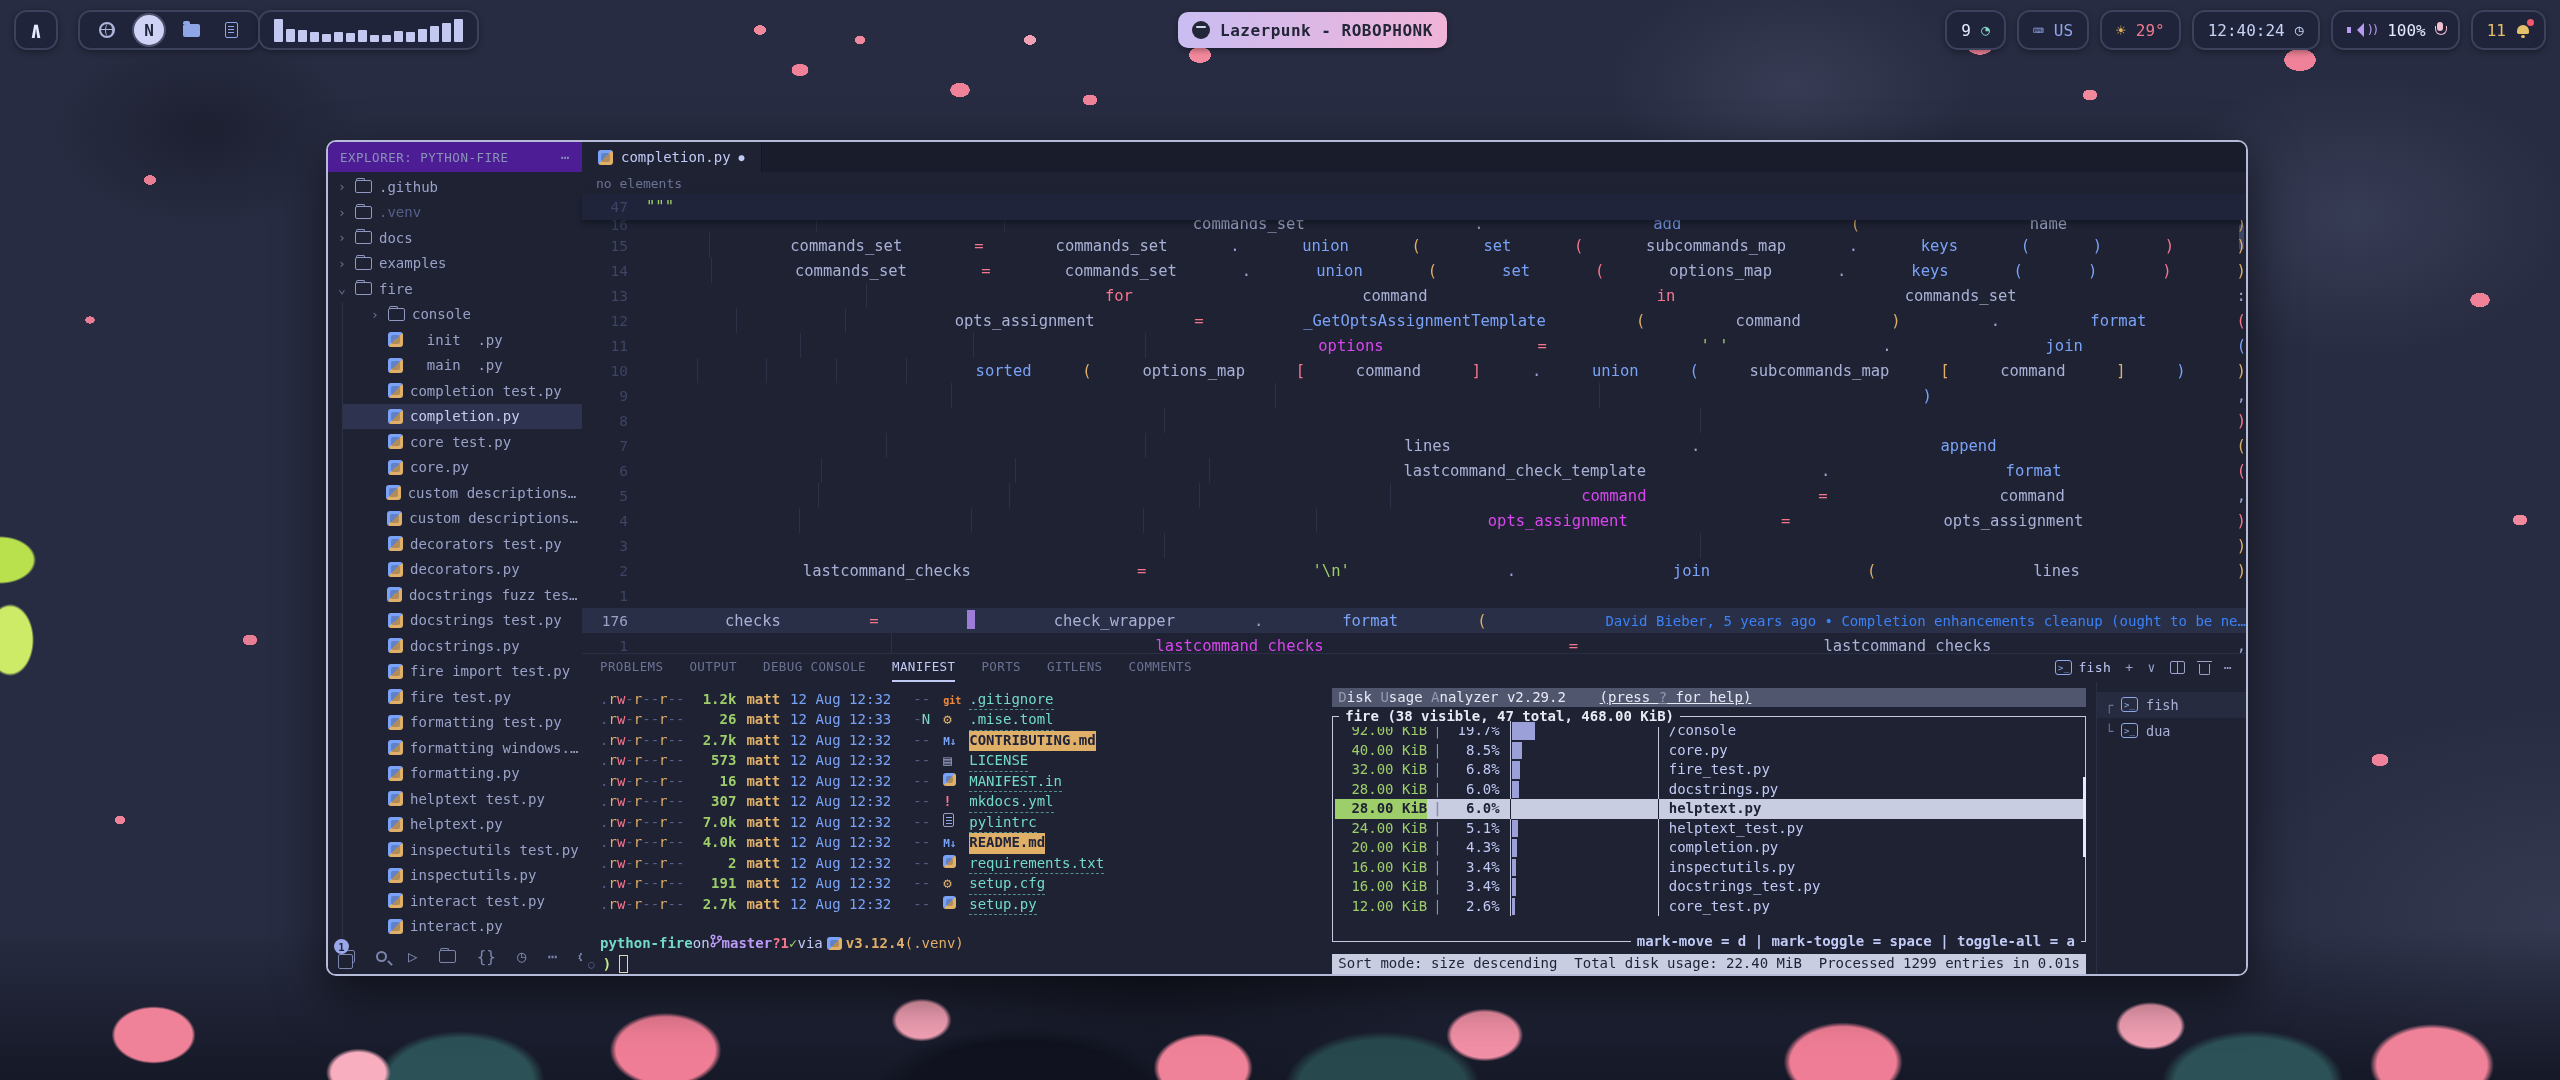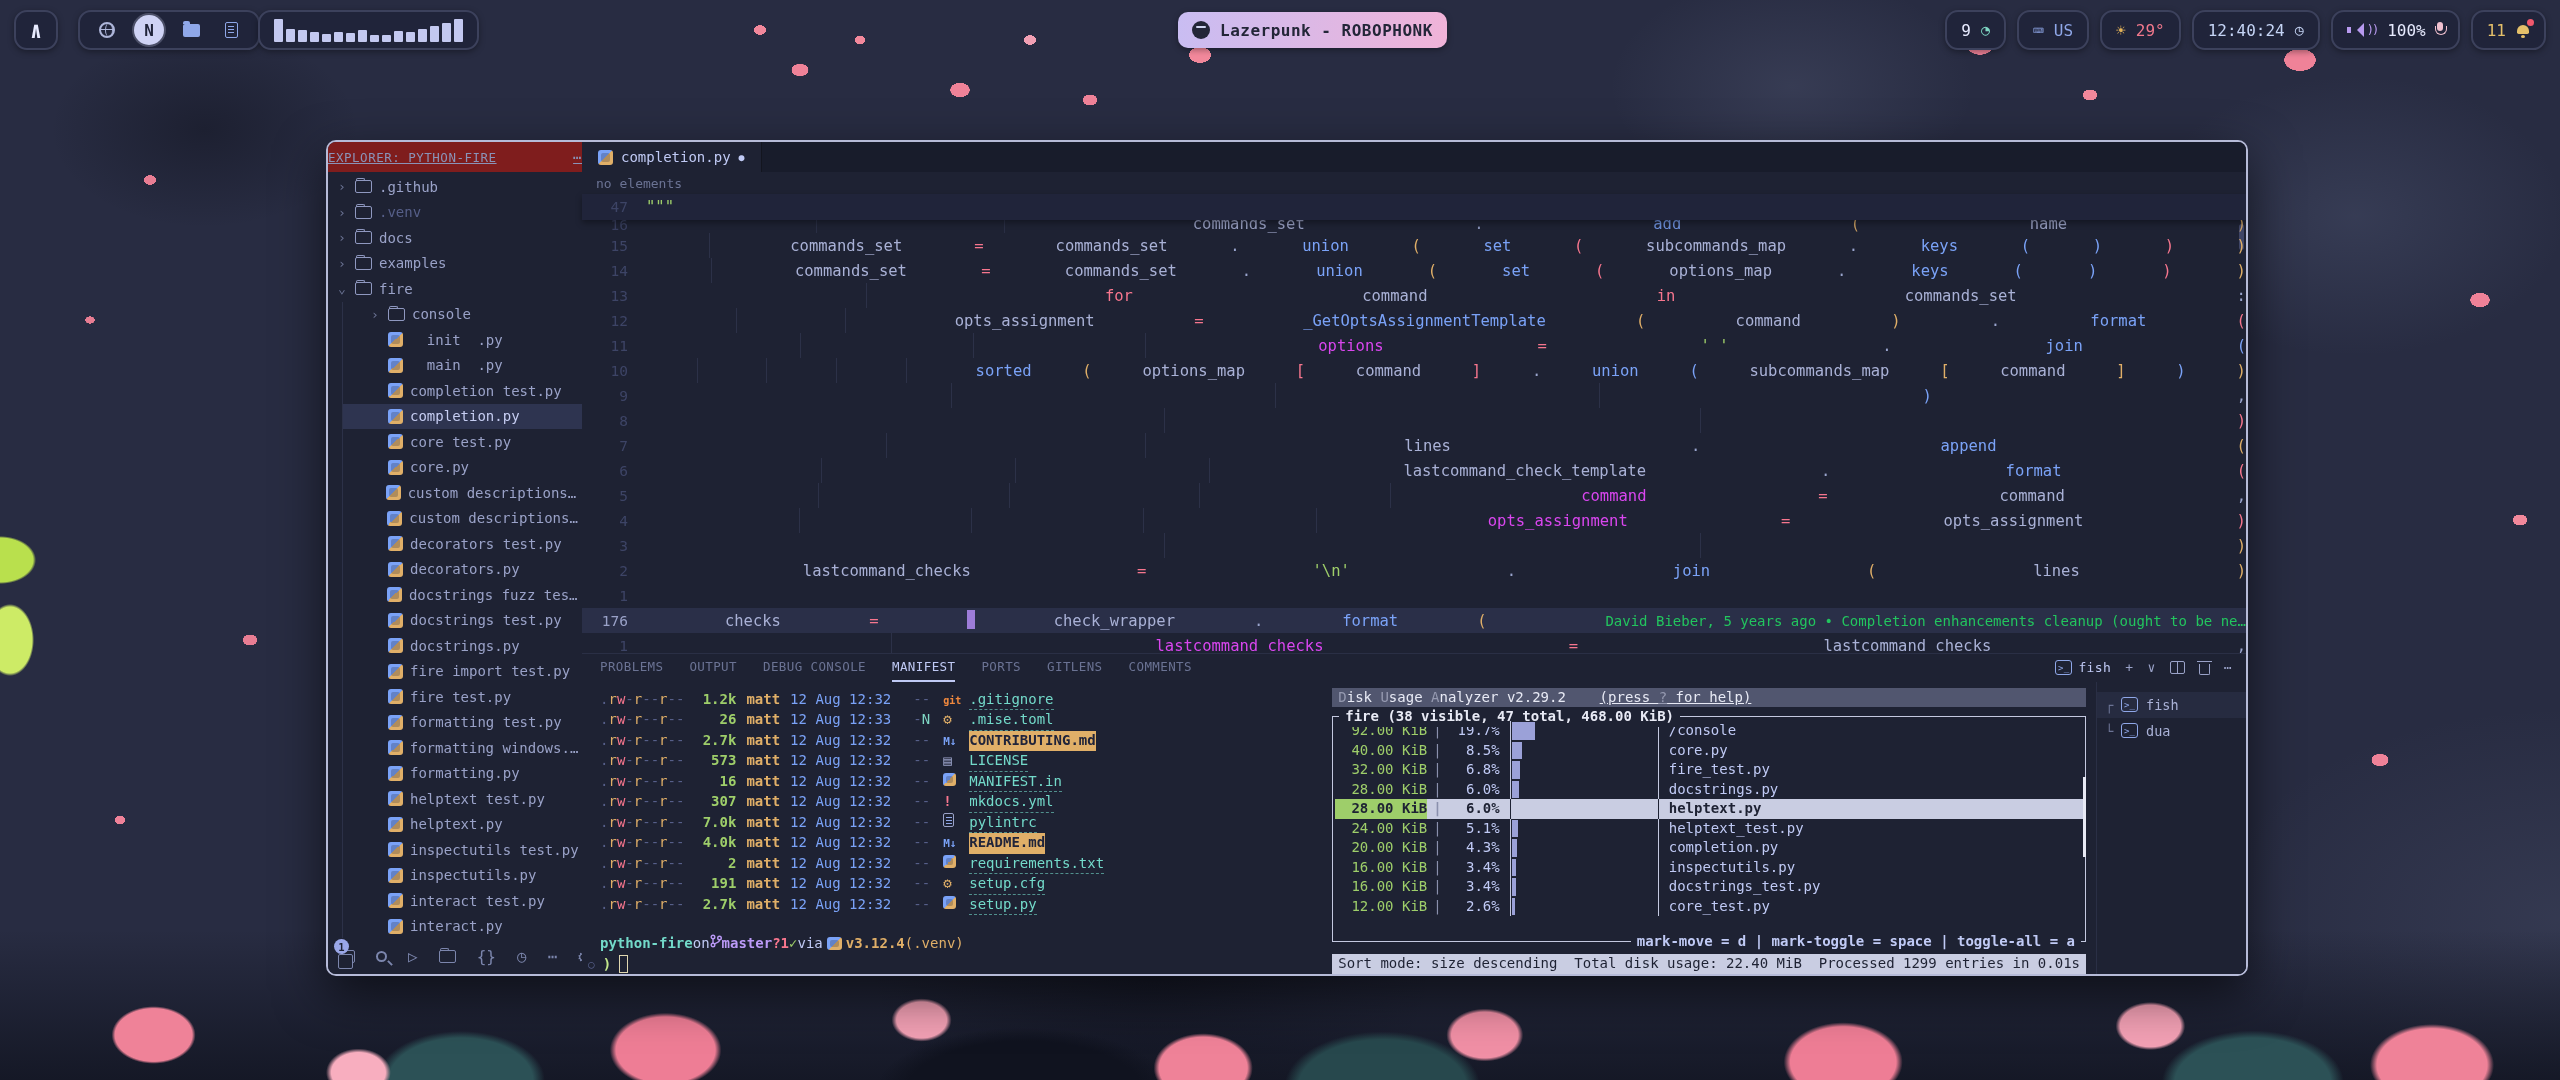--- a/index.html
+++ b/index.html
@@ -97,21 +97,21 @@
   .w-notif { color:#e5c06a; }
   .i-bell { position:relative; width:14px; height:13px; color:#e5c06a; }
   .i-bell::before { content:""; position:absolute; left:1px; top:1px; width:12px; height:9px; background:currentColor; border-radius:7px 7px 2px 2px; }
   .i-bell::after { content:""; position:absolute; left:5px; bottom:-1px; width:4px; height:3px; background:currentColor; border-radius:50%; }
   .bell-dot { position:absolute; right:10px; top:7px; width:7px; height:7px; border-radius:50%; background:#f0586c; }
 
   
   .win { position:absolute; left:326px; top:140px; width:1922px; height:836px; background:#1e2233;
          border:2px solid #b6bbd8; border-radius:10px; box-shadow:0 18px 50px rgba(0,0,0,.6); overflow:hidden; display:flex; flex-direction:column; }
   .win-top { display:flex; height:30px; flex:0 0 30px; }
-  .exp-head { width:254px; flex:0 0 254px; display:flex; align-items:center; padding:0 0; color:#8a93b8; font-size:12.5px; letter-spacing:.5px; background:#7f1d1d;text-decoration:underline; }
+  .exp-head { width:254px; flex:0 0 254px; display:flex; align-items:center; padding:0 12px; color:#8a93b8; font-size:12.5px; letter-spacing:.5px; background:#4c1d95; }
   .exp-head .more { margin-left:auto; color:#8a93b8; font-size:14px; }
   .tabbar { flex:1; background:#181c2b; display:flex; }
   .tab { display:flex; align-items:center; gap:8px; background:#1e2233; padding:0 16px; color:#c0caf5; font-size:14px; border-right:1px solid #13151f; }
   .tab .dot { color:#c0caf5; font-size:10px; }
 
   .win-mid { display:flex; flex:1; min-height:0; }
   .sidebar { width:254px; flex:0 0 254px; display:flex; flex-direction:column; background:#1e2233; }
   .tree { flex:1; overflow:hidden; padding-top:2px; }
   .trow { height:25.5px; display:flex; align-items:center; gap:7px; padding-left:10px; color:#9aa2c8; font-size:14px; white-space:nowrap; }
   .trow .chev { width:10px; color:#6b7394; font-size:13px; }
@@ -137,21 +137,21 @@
   .code { flex:1; overflow:hidden; position:relative; }
   .cline { height:25px; display:flex; align-items:center; font-size:15.5px; white-space:pre; position:relative;justify-content:space-between; }
   .cline.cut { height:13px; overflow:hidden; align-items:flex-end; opacity:.85; }
   .gut { width:64px; flex:0 0 64px; text-align:right; padding-right:18px; color:#3d4466; font-size:14.5px; }
   .cline.cur { background:#2a2f48; }
   .cline.cur .gut { color:#9aa2c8; }
   .ind { display:inline-block; width:19px; border-left:1px solid #2c3148; align-self:stretch; }
   .tok-v{color:#a9b1d6} .tok-op{color:#f7768e} .tok-kw{color:#f7768e} .tok-fn{color:#7aa2f7}
   .tok-str{color:#9ece6a} .tok-pu{color:#9aa5ce} .tok-b1{color:#e0af68} .tok-b2{color:#f7768e} .tok-b3{color:#7aa2f7} .tok-prm{color:#d946ef}
   .cursor { display:inline-block; width:8px; height:19px; background:#9d7cd8; vertical-align:middle; margin:0 0 2px 0; }
-  .blame { color:#22c55e; font-size:14px; margin-left:40px; }
+  .blame { color:#3b82f6; font-size:14px; margin-left:40px; }
   .vsb { position:absolute; right:2px; top:4px; width:5px; height:26px; background:#3f4566; border-radius:3px; }
 
   
   .panel { flex:0 0 313px; border-top:1px solid #2a2f45; display:flex; flex-direction:column; background:#1e2233; }
   .ptabs { flex:0 0 28px; display:flex; align-items:center; padding-left:18px; gap:26px; font-size:12.5px; color:#6b7394; letter-spacing:.4px; }
   .ptab { height:100%; display:flex; align-items:center; border-bottom:2px solid transparent; }
   .ptab.on { color:#c0caf5; border-bottom-color:#c0caf5; }
   .pactions { margin-left:auto; display:flex; align-items:center; gap:14px; padding-right:14px; color:#9aa2c8; font-size:13px; }
   .i-term { width:17px; height:15px; border:1.5px solid #8fa7e8; border-radius:3px; color:#8fa7e8; font-size:9px; display:flex; align-items:center; justify-content:center; }
   .i-split { width:15px; height:13px; border:1.5px solid currentColor; border-radius:2px; position:relative; }

